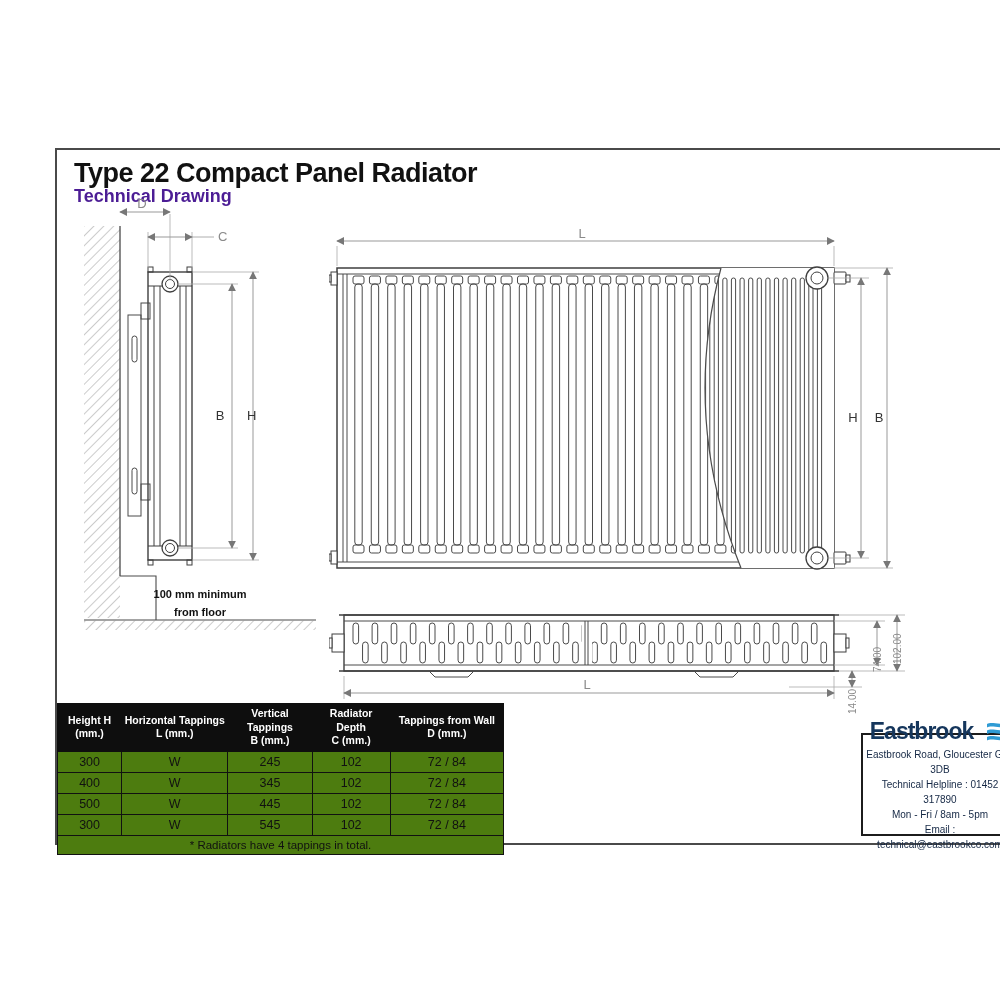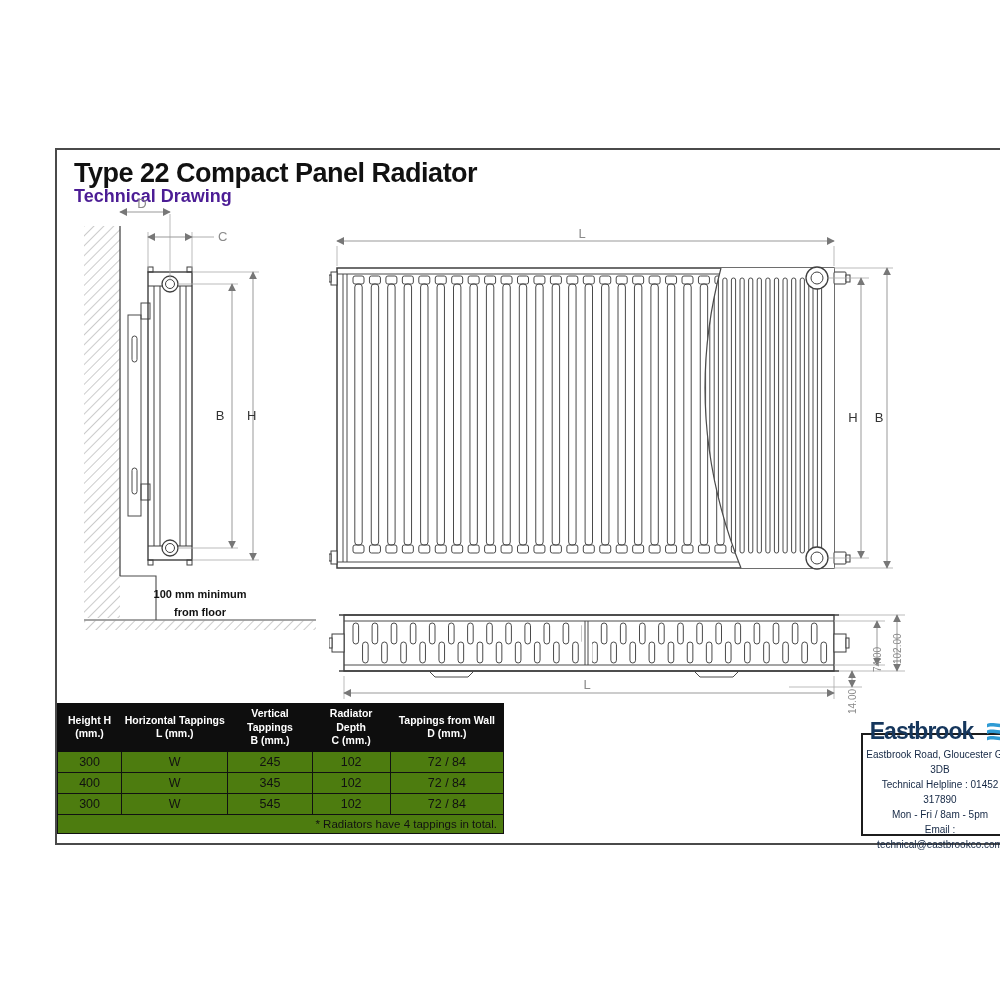--- a/index.html
+++ b/index.html
@@ -15,21 +15,21 @@
   .dim-letter-dark{font-size:13px;fill:#333;}
   .dim-num{font-size:10px;fill:#8a8a8a;}
   .floor-note{font-size:11px;font-weight:bold;fill:#111;}
   .svg-abs{position:absolute;}
 
   table.spec{position:absolute;left:13px;top:703px;width:447px;border-collapse:collapse;
         table-layout:fixed;background:#4d7c0f;}
   table.spec th{background:#0e0e0e;color:#fff;font-size:10.5px;font-weight:bold;
         padding:3px 1px;line-height:1.3;border:1.5px solid #0e0e0e;}
   table.spec td{border:1.5px solid #111;font-size:12.5px;text-align:center;padding:3px 15px;color:#111;}
-  table.spec td.footnote-cell{text-align:right;font-size:11.5px;padding:3px 6px;}
+  table.spec td.footnote-cell{text-align:center;font-size:11.5px;padding:3px 6px;}
 
   .brand-box{position:absolute;left:817px;top:733px;width:158px;height:103px;
         border:2px solid #1c1c1c;background:#fff;box-sizing:border-box;
         display:flex;flex-direction:column;justify-content:center;align-items:center;padding:2px 3px;}
   .brand-row{display:flex;align-items:center;gap:13px;margin-bottom:2px;}
   .brand-name{font-size:23px;font-weight:800;color:#15365c;letter-spacing:-1px;}
   .brand-lines{text-align:center;font-size:10px;font-weight:normal;color:#142744;line-height:1.5;}
 </style>
 </head>
 <body>
@@ -404,20 +404,27 @@
           <td>72 / 84</td>
         </tr>
         <tr>
           <td>400</td>
           <td>W</td>
           <td>345</td>
           <td>102</td>
           <td>72 / 84</td>
         </tr>
         <tr>
+          <td>500</td>
+          <td>W</td>
+          <td>445</td>
+          <td>102</td>
+          <td>72 / 84</td>
+        </tr>
+        <tr>
           <td>300</td>
           <td>W</td>
           <td>545</td>
           <td>102</td>
           <td>72 / 84</td>
         </tr>
       </tbody>
     <tfoot>
       <tr>
         <td class="footnote-cell" colspan="5">* Radiators have 4 tappings in total.</td>

